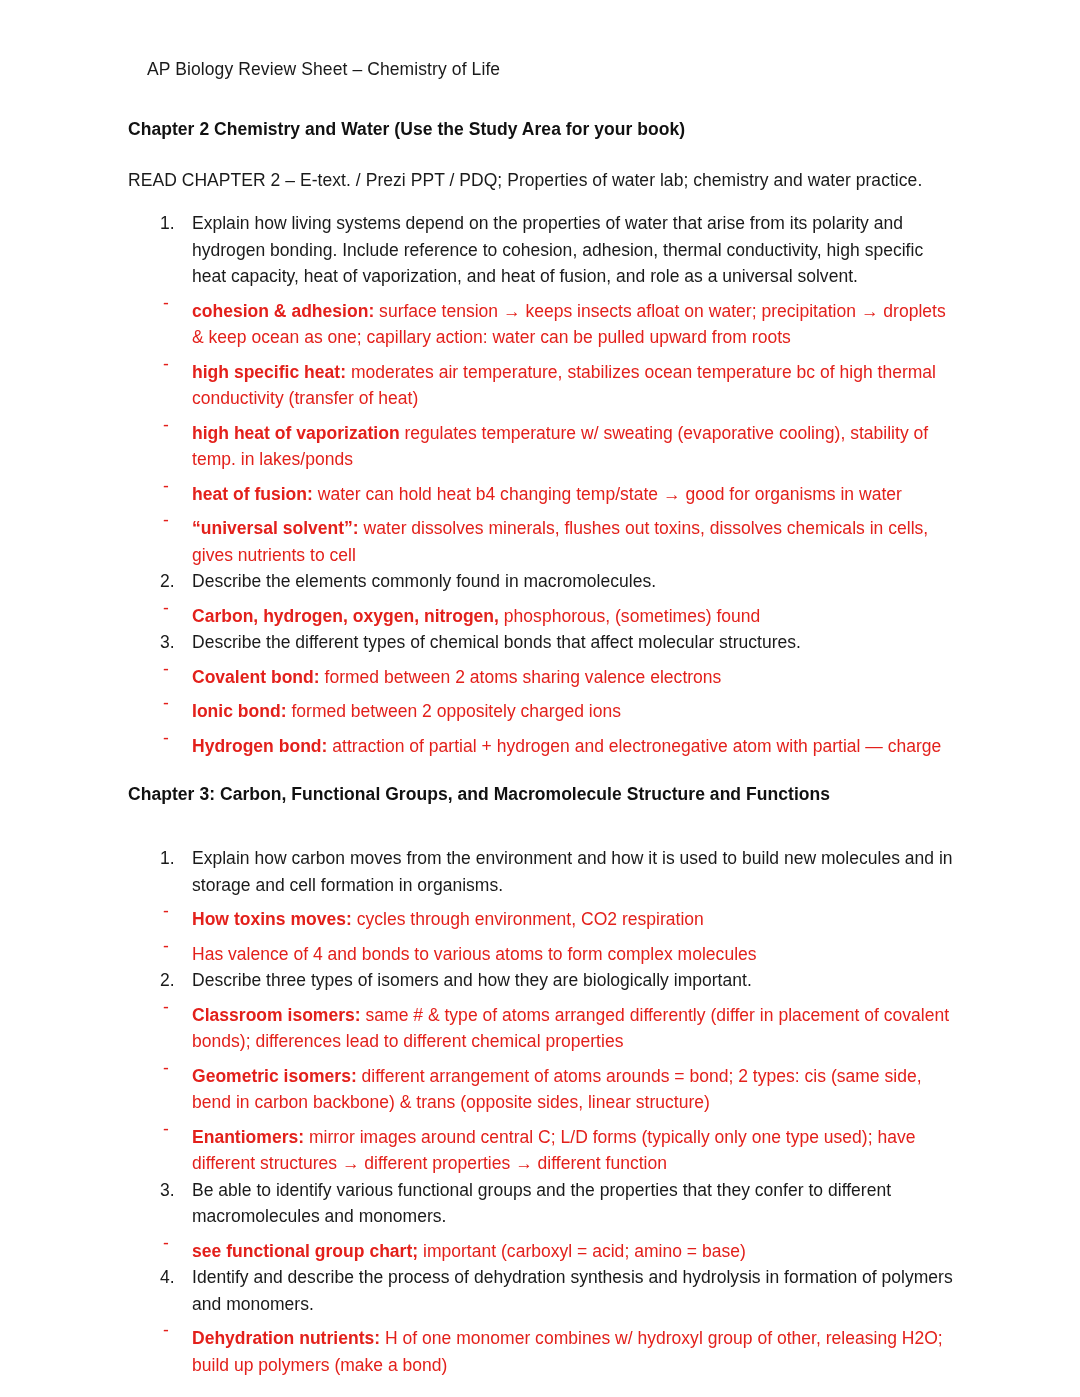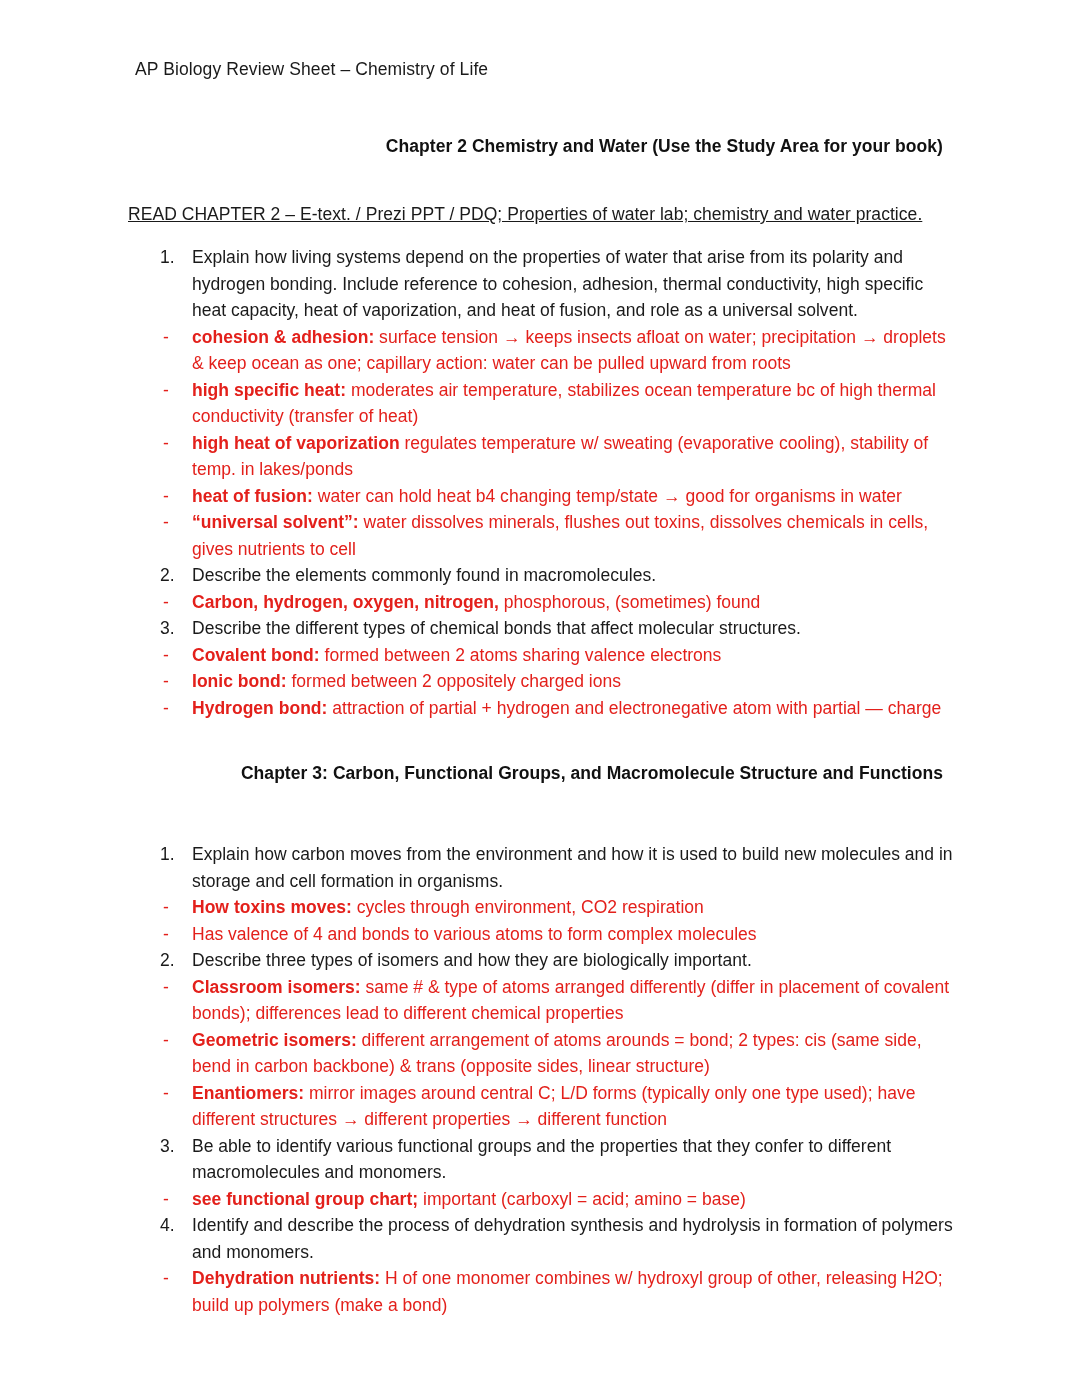--- a/index.html
+++ b/index.html
@@ -22,41 +22,39 @@
     background: #ffffff;
     box-sizing: border-box;
     padding: 56px 120px 0 128px;
   }
 
   
   .doc-title {
     font-size: 17.5px;
     line-height: 26px;
     color: #1a1a1a;
-    margin: 0 0 0 7px;
+    margin: 0 0 0 19px;
     letter-spacing: 0.1px;
   }
 
   .chapter-heading {
     font-size: 17.5px;
     line-height: 25px;
     font-weight: bold;
     color: #111111;
-    margin: 17px;
+    margin: 0;
     letter-spacing: 0.05px;
-    text-align: right;
   }
 
   .source-line {
     font-size: 17.5px;
     line-height: 30px;
     color: #1a1a1a;
     margin: 0;
     letter-spacing: 0.05px;
-    text-decoration: underline;
   }
 
   .spacer-lg { height: 35px; }
   .spacer-md { height: 23px; }
   .spacer-sm { height: 15px; }
 
   
   .list {
     margin: 0;
     padding: 0;
@@ -101,21 +99,21 @@
     font-size: 17.5px;
     line-height: 26.5px;
   }
 
   .li .body {
     flex: 1 1 auto;
     min-width: 0;
   }
 
   .li.num .body { max-width: 772px; }
-  .li.dash .body { max-width: 772px; }
+  .li.dash .body { max-width: 772px; margin-top: 8px; }
 
   .lead {
     font-weight: bold;
     color: #e3201b;
   }
   .rest {
     font-weight: normal;
     color: #e3201b;
   }
 

